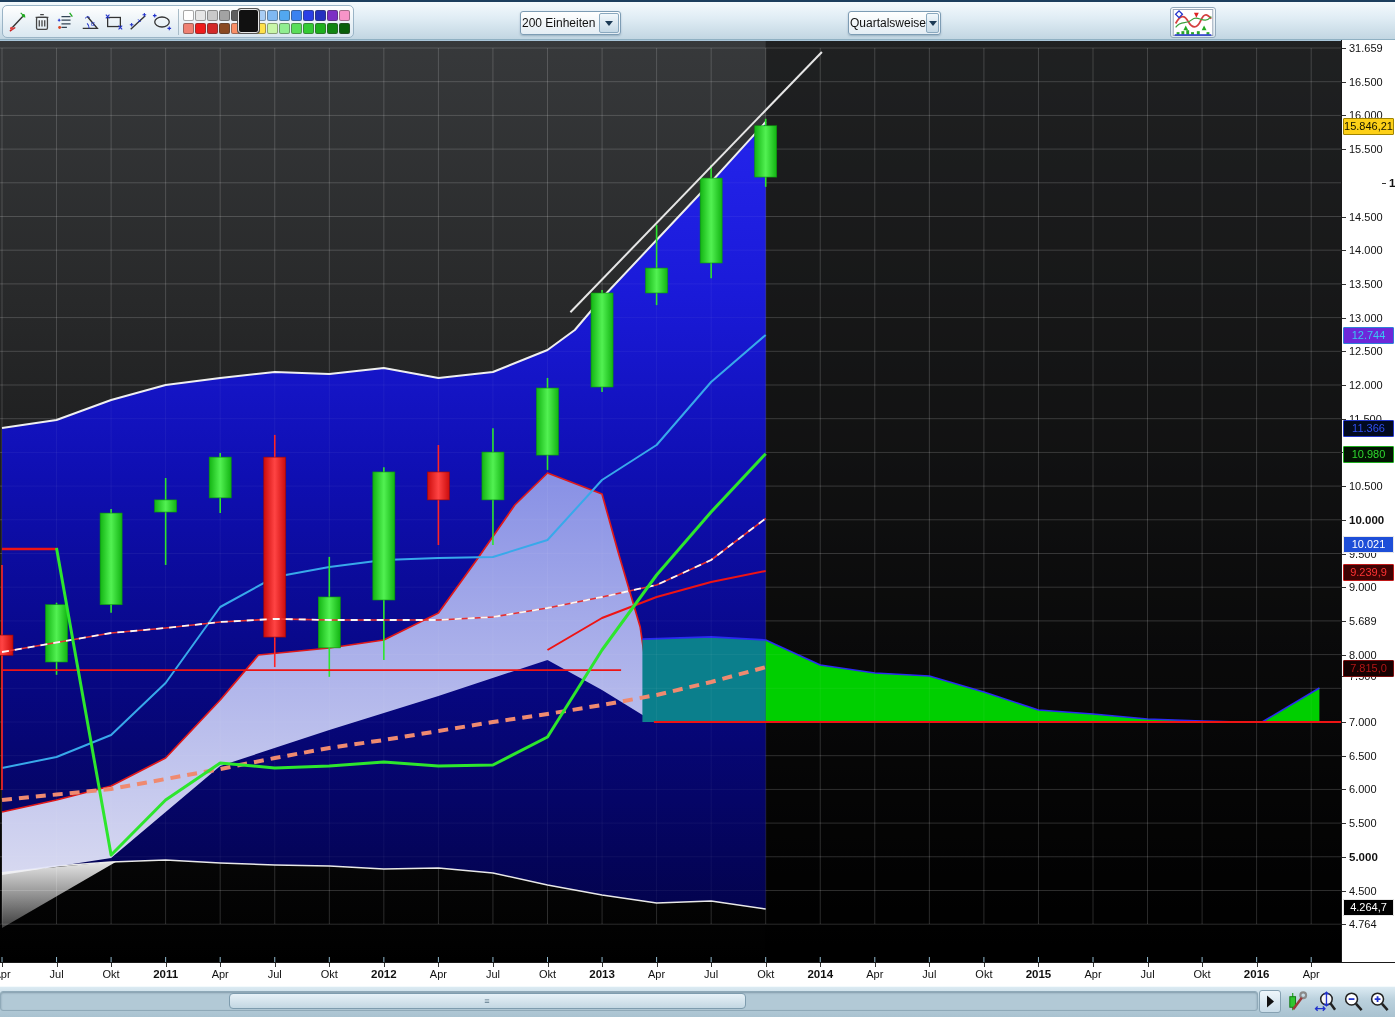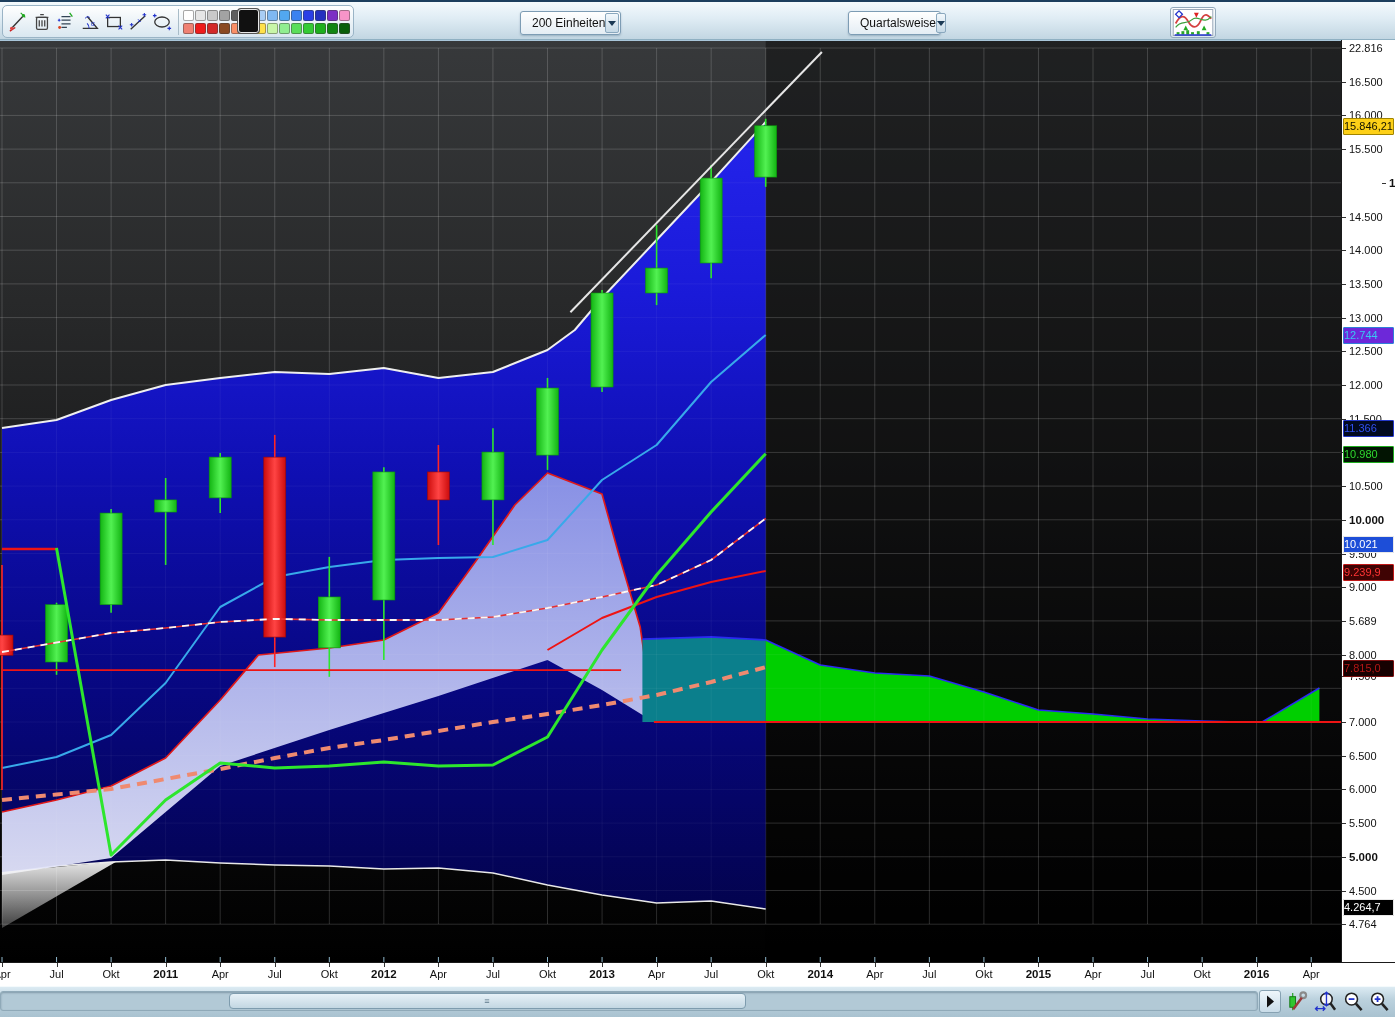--- a/index.html
+++ b/index.html
@@ -11,38 +11,38 @@
   #toolpanel{position:absolute;left:2px;top:3px;width:352px;height:33px;border:1px solid #9ab4c6;border-radius:5px;
     background:linear-gradient(180deg,#ffffff,#d9e7f0);display:flex;align-items:center;padding:0 3px;box-sizing:border-box;}
   .tool-btn{width:20px;height:26px;margin:0 2px;border:none;background:transparent;padding:0;cursor:pointer;}
   .tool-btn svg{width:20px;height:24px;display:block;}
   #tp-divider{width:1px;height:26px;background:#a8bcc8;margin:0 4px;}
   #palette{position:relative;width:169px;height:25px;}
   .swatch{position:absolute;width:11px;height:11px;border-radius:2px;border:1px solid rgba(60,60,60,.45);box-sizing:border-box;cursor:pointer;}
   #sel-swatch{position:absolute;width:21px;height:24px;border-radius:3px;border:1px solid #e8e8e8;box-shadow:0 0 0 1px #555;box-sizing:border-box;cursor:pointer;z-index:2;}
   .dropdown{position:absolute;top:9px;height:22px;background:linear-gradient(180deg,#ffffff,#e4edf4);
     border:1px solid #7d9cb4;border-radius:3px;box-shadow:0 1px 2px rgba(20,60,90,.25);display:flex;align-items:center;cursor:pointer;}
-  .dd-text{flex:1;font-size:12px;color:#111;padding-left:11px;white-space:nowrap;}
+  .dd-text{flex:1;font-size:12px;color:#111;padding-left:1px;white-space:nowrap;}
   .dd-btn{width:18px;height:18px;margin-right:1px;border:1px solid #8aa8be;border-radius:2px;
     background:linear-gradient(180deg,#f2f8fc,#c6d9e6);display:flex;align-items:center;justify-content:center;}
   .dd-arrow{width:0;height:0;border-left:4px solid transparent;border-right:4px solid transparent;border-top:5px solid #1c3a55;}
   #chart-style-btn{position:absolute;left:1170px;top:5px;width:46px;height:31px;border:1px solid #93a9bb;border-radius:3px;
     background:linear-gradient(180deg,#fdfefe,#dde9f1);padding:1px;cursor:pointer;}
   #chart-style-btn svg{width:42px;height:27px;display:block;}
   
   #plot-wrap{position:absolute;left:0;top:40px;width:1341px;height:922px;background:#000;}
   #plot{display:block;}
   #plot-topline{position:absolute;left:0;top:40px;width:1341px;height:1px;background:#a9c6da;z-index:3;}
   
   #y-axis{position:absolute;left:1341px;top:40px;width:54px;height:922px;background:#ffffff;border-left:1px solid #1a1a1a;box-sizing:border-box;overflow:hidden;}
   .ytick{position:absolute;left:0;width:100%;height:16px;line-height:16px;font-size:11px;color:#111;}
   .ytick .dash{position:absolute;left:0;top:8px;width:4px;height:1px;background:#333;}
   .ytick .lbl{position:absolute;left:7px;}
   .ytick.bold .lbl{font-weight:bold;font-size:11.5px;}
-  .pmarker{position:absolute;left:1px;right:1px;height:15px;line-height:15px;font-size:11px;text-align:left;border-radius:1px;white-space:nowrap;overflow:hidden;}
+  .pmarker{position:absolute;left:1px;right:1px;height:15px;line-height:15px;font-size:11px;text-align:center;border-radius:1px;white-space:nowrap;overflow:hidden;}
   
   #x-axis{position:absolute;left:0;top:962px;width:1341px;height:24px;background:#ffffff;border-top:1px solid #1a1a1a;box-sizing:border-box;overflow:hidden;}
   .xtick{position:absolute;top:5px;width:44px;text-align:center;font-size:11px;color:#111;}
   .xtick.bold{font-weight:bold;font-size:11.5px;}
   .xdash{position:absolute;top:0;width:1px;height:4px;background:#333;}
   #axis-corner{position:absolute;left:1341px;top:962px;width:54px;height:24px;background:#fff;border-top:1px solid #1a1a1a;box-sizing:border-box;}
   
   #bottombar{position:absolute;left:0;top:986px;width:1395px;height:31px;
     background:linear-gradient(180deg,#dcebf3 0%,#bcd2de 40%,#a9c2d0 100%);border-top:1px solid #f4fafc;box-sizing:border-box;}
   #sb-track{position:absolute;left:0;top:4px;width:1258px;height:20px;background:#b2c9d6;
@@ -504,21 +504,21 @@
       <div class="ytick" style="top: 67.4px;">
         <span class="dash"></span>
         <span class="lbl">16.000</span>
       </div>
       <div class="ytick" style="top: 33.7px;">
         <span class="dash"></span>
         <span class="lbl">16.500</span>
       </div>
       <div class="ytick" style="top: 0px;">
         <span class="dash"></span>
-        <span class="lbl">22.816</span>
+        <span class="lbl">31.659</span>
       </div>
       <div class="pmarker" style="top: 78.2796px; background: rgb(253, 208, 23); color: rgb(20, 20, 0); border: 1px solid rgb(160, 132, 0);">15.846,21</div>
       <div class="pmarker" style="top: 287.354px; background: #6d28d9; color: rgb(56, 201, 242); border: 1px solid rgb(47, 127, 216);">12.744</div>
       <div class="pmarker" style="top: 380.232px; background: rgb(2, 10, 31); color: rgb(48, 80, 240); border: 1px solid rgb(36, 56, 200);">11.366</div>
       <div class="pmarker" style="top: 406.248px; background: rgb(2, 20, 2); color: rgb(47, 216, 47); border: 1px solid rgb(31, 174, 31);">10.980</div>
       <div class="pmarker" style="top: 496px; background: #1d4ed8; color: rgb(255, 255, 255); border: 1px solid rgb(232, 232, 232);">10.021</div>
       <div class="pmarker" style="top: 523.524px; background: rgb(63, 3, 3); color: rgb(255, 52, 52); border: 1px solid rgb(192, 24, 24);">9.239,9</div>
       <div class="pmarker" style="top: 619.569px; background: rgb(22, 1, 1); color: rgb(180, 22, 22); border: 1px solid rgb(122, 15, 15);">7.815,0</div>
       <div class="pmarker" style="top: 858.839px; background: rgb(0, 0, 0); color: rgb(255, 255, 255); border: 1px solid rgb(232, 232, 232);">4.264,7</div>
     </div>

